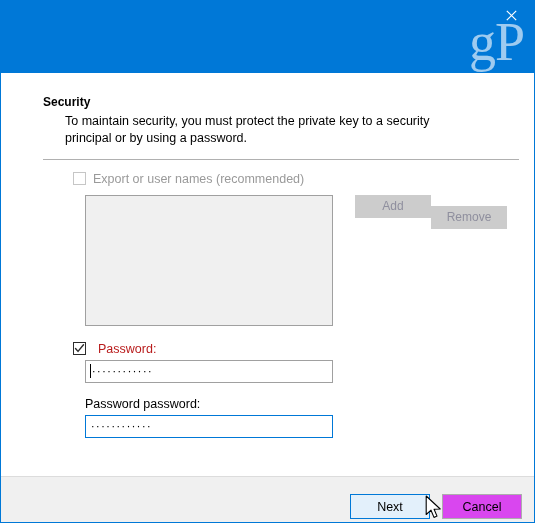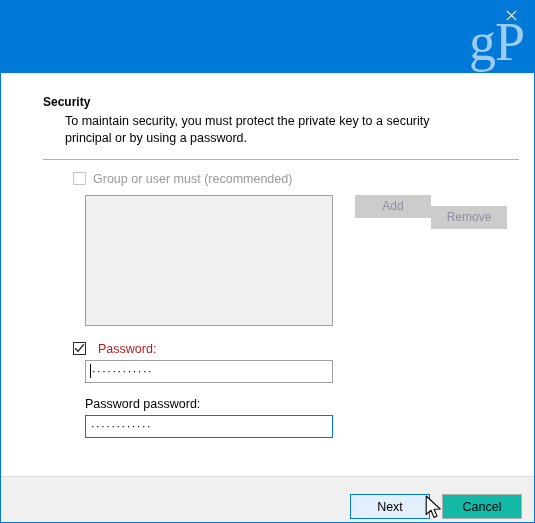--- a/index.html
+++ b/index.html
@@ -250,21 +250,21 @@
     justify-content: center;
     box-sizing: border-box;
     cursor: default;
   }
   .btn-default {
     background: #e3f0fb;
     border: 1px solid #0078d7;
     margin-right: 12px;
   }
   .btn-normal {
-    background: #14b8a6;
+    background: #d946ef;
     border: 1px solid #adadad;
   }
 
   
   .cursor {
     position: absolute;
     left: 424px;
     top: 494px;
     width: 20px;
     height: 28px;
@@ -291,21 +291,21 @@
   </div>
 
   <div class="content">
 
     <div class="sec-heading">Security</div>
     <div class="sec-desc">To maintain security, you must protect the private key to a security principal or by using a password.</div>
     <div class="divider"></div>
 
     <div class="gun-row">
       <span class="cb disabled"></span>
-      <span class="gun-label">Group or user must (recommended)</span>
+      <span class="gun-label">Export or user names (recommended)</span>
     </div>
 
     <div class="list-area">
       <div class="listbox"></div>
       <div class="side-btns">
         <div class="btn-disabled">Add</div>
         <div class="btn-disabled">Remove</div>
       </div>
     </div>
 

